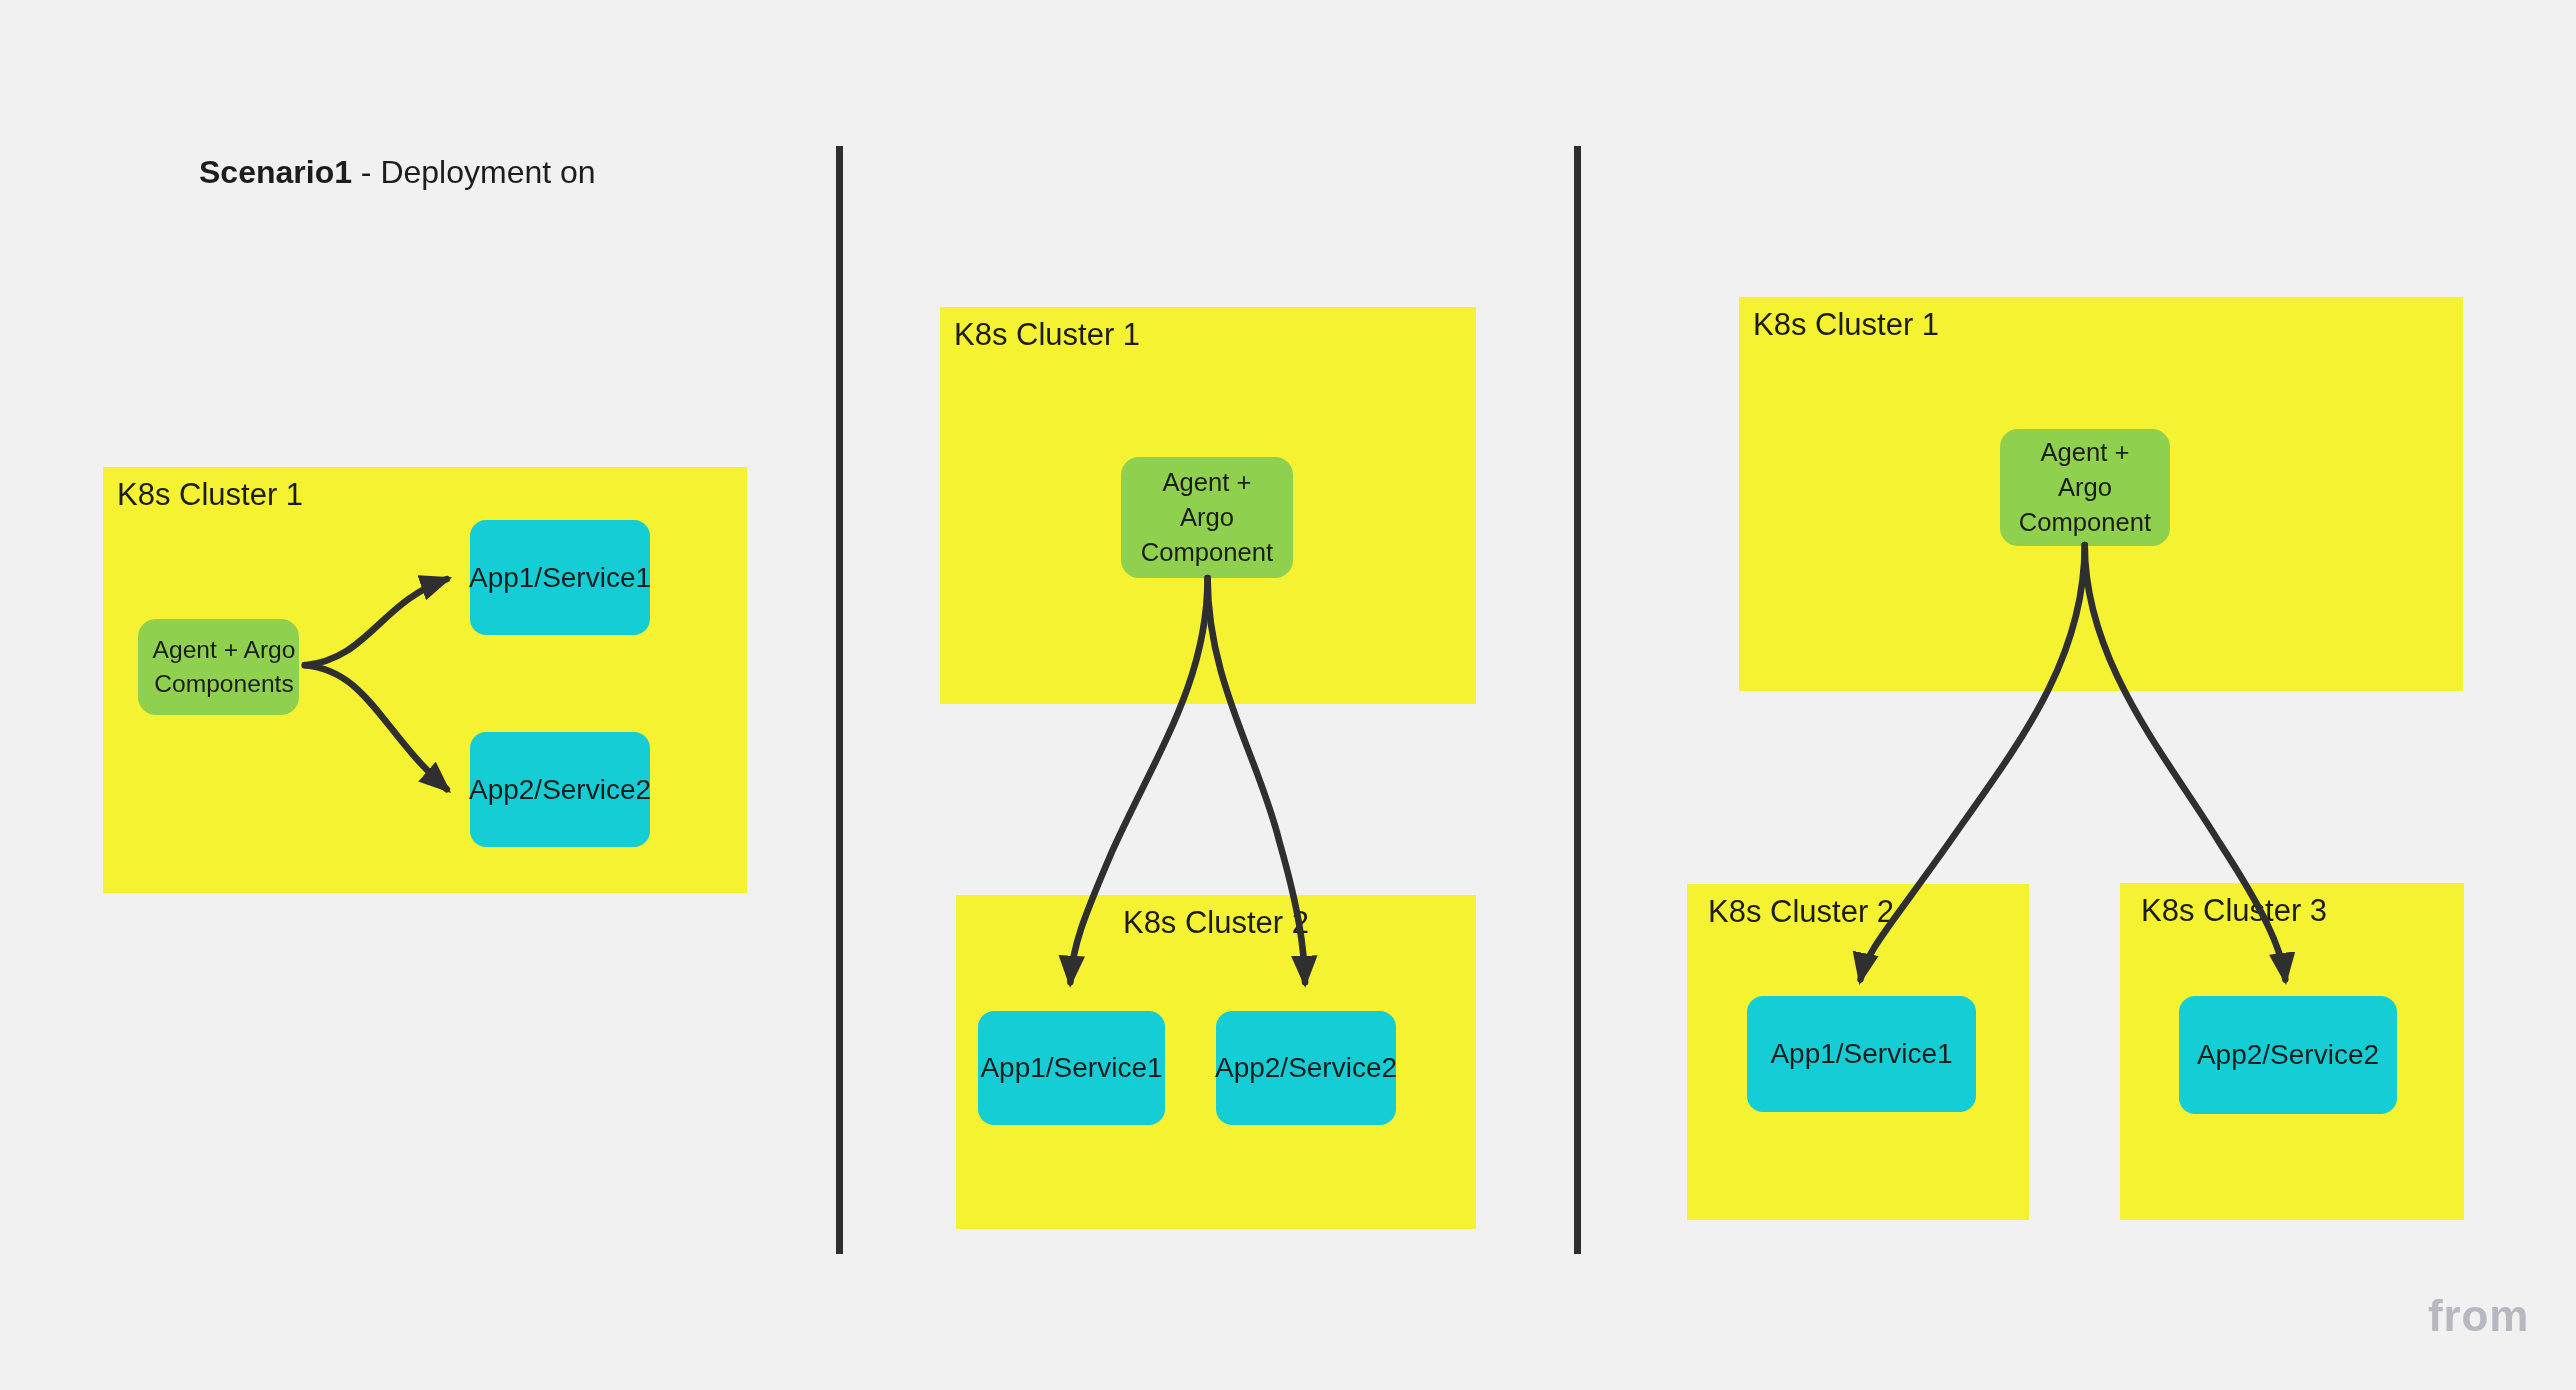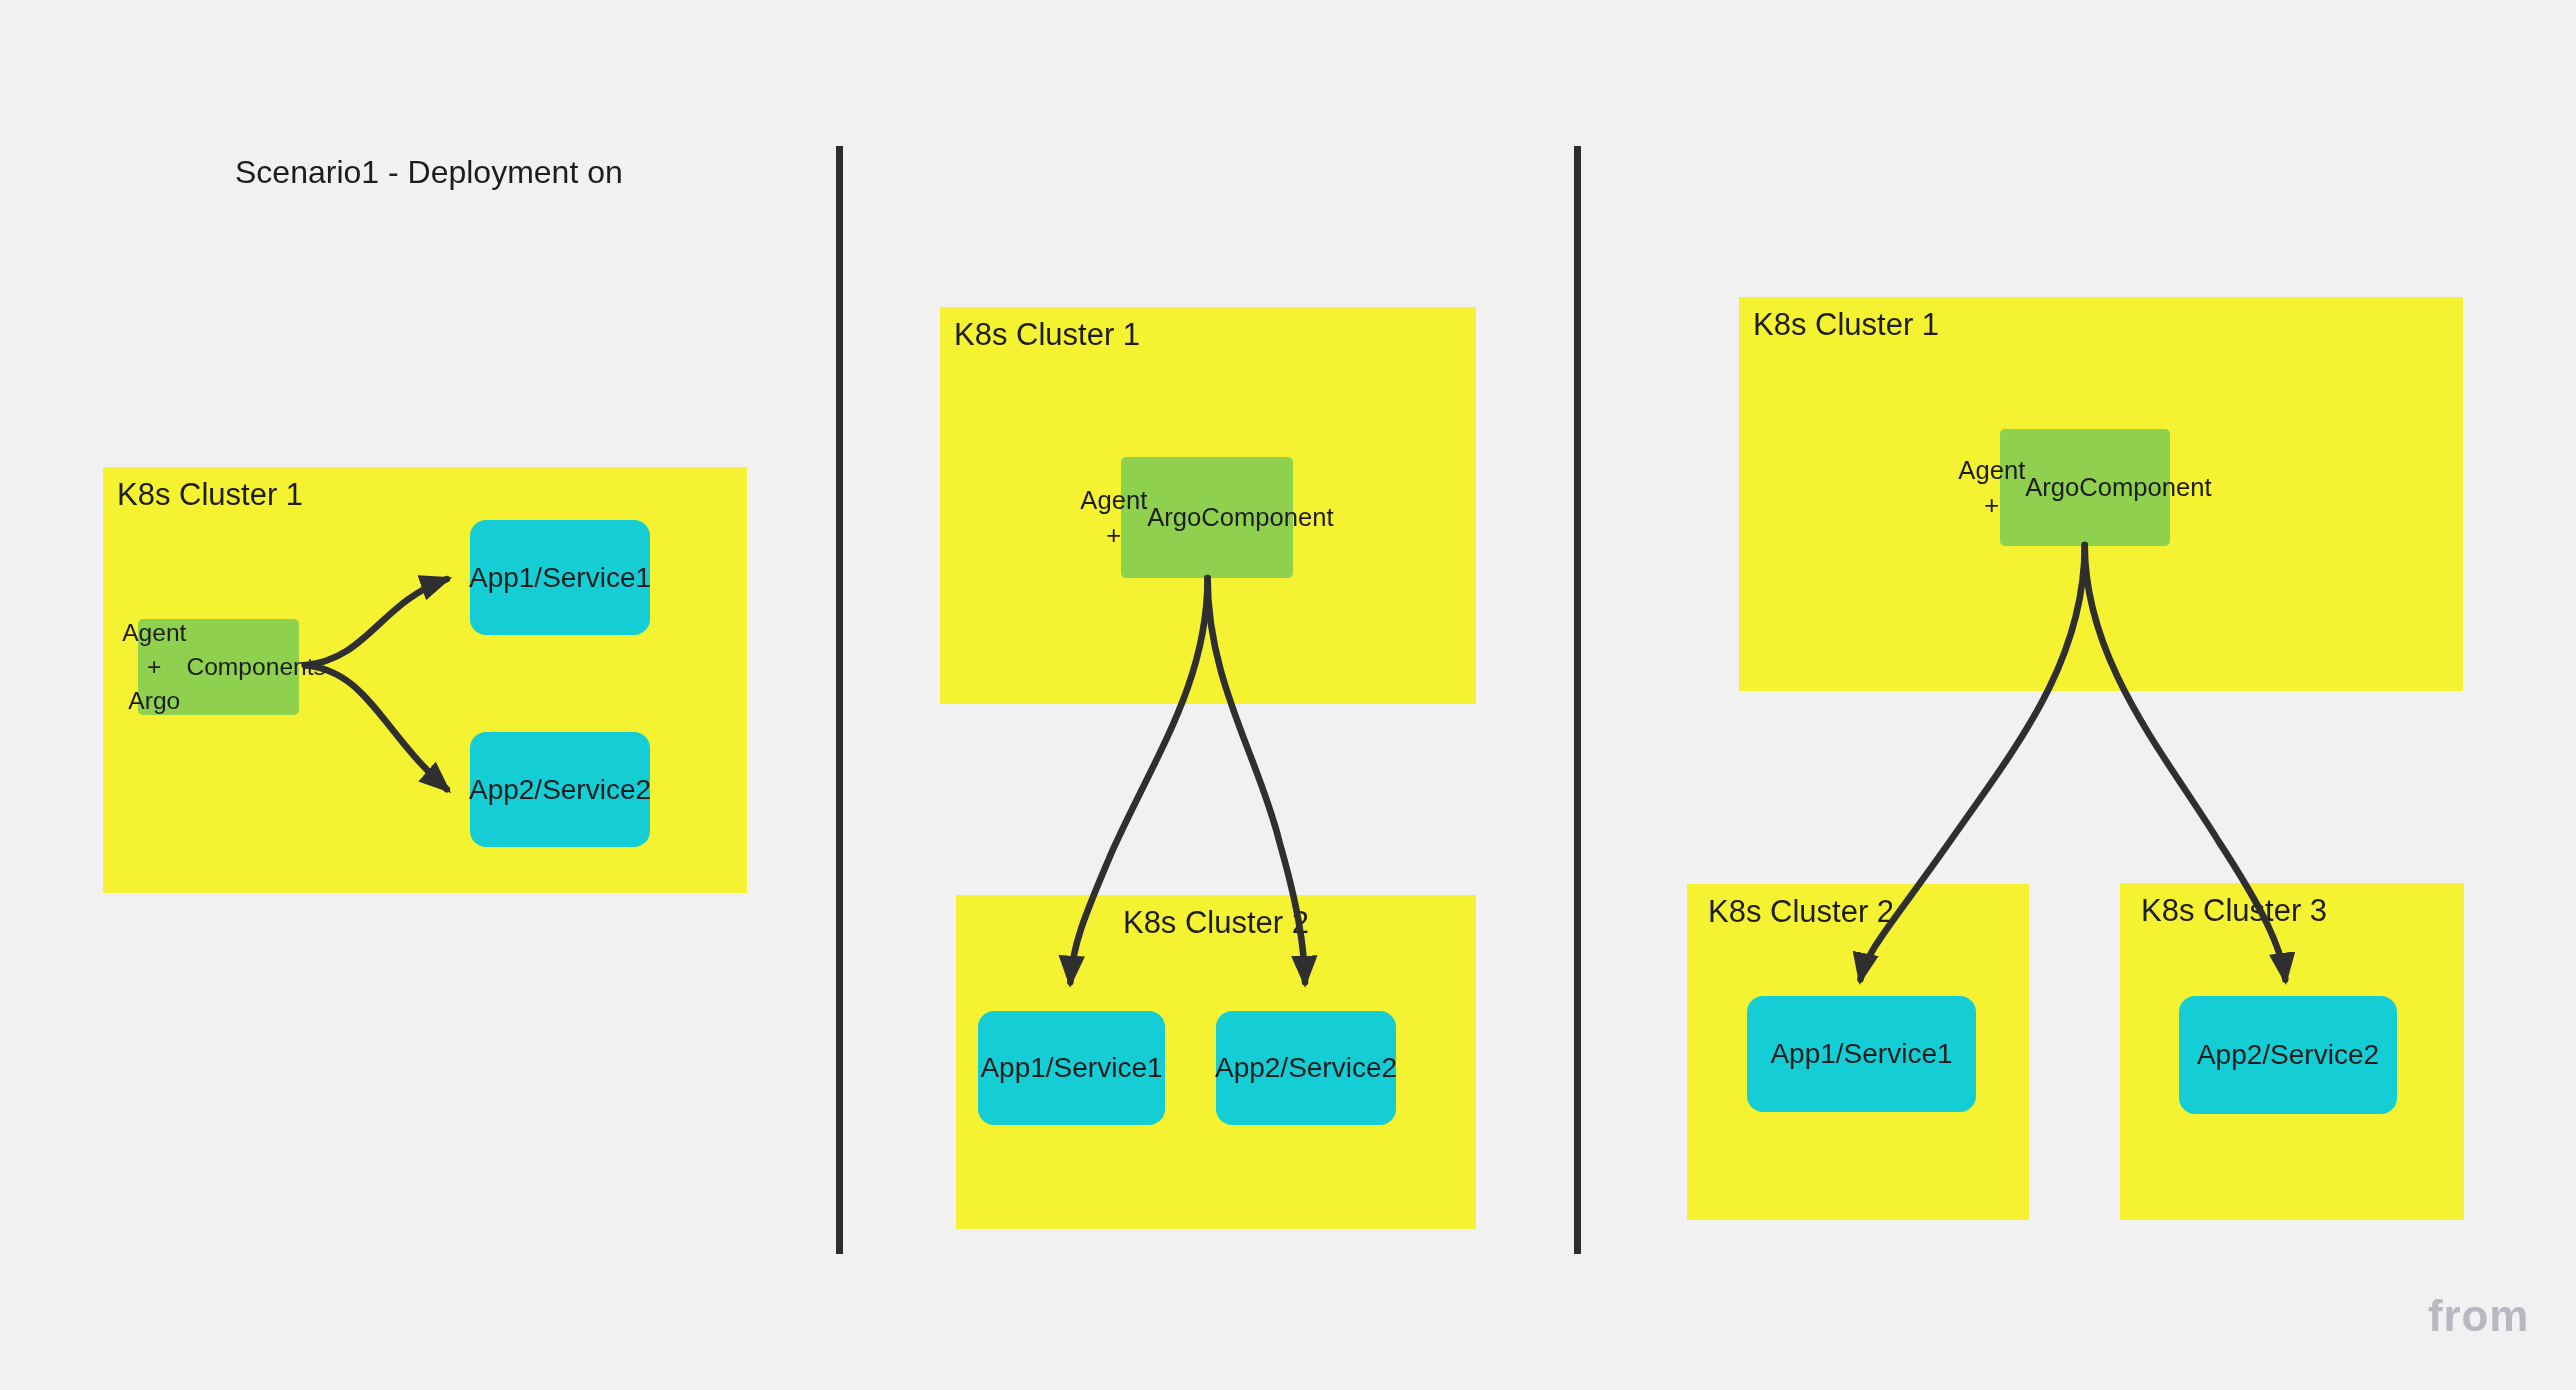--- a/index.html
+++ b/index.html
@@ -13,39 +13,39 @@
     font-family:"Liberation Sans","DejaVu Sans",sans-serif;
     background:var(--bg);
   }
   .board{position:relative;width:2576px;height:1390px;background:var(--bg);overflow:hidden;}
 
   .title{
     position:absolute;
     font-size:32px;line-height:49px;color:var(--text);
     white-space:nowrap;
   }
-  .title b{font-weight:400;margin-left:36px;}
+  .title b{font-weight:700;}
 
   .divider{
     position:absolute;top:146px;width:6.6px;height:1108px;
     background:var(--divider);
   }
 
   .cluster{
     position:absolute;background:var(--yellow);
   }
   .cluster-label{
     position:absolute;left:14px;top:9.5px;
     font-size:31px;color:var(--text);white-space:nowrap;
   }
   .cluster-label.centered{left:0;right:0;text-align:center;}
 
   .agent-box{
-    position:absolute;background:var(--green);border-radius:5px;
-    display:flex;align-items:center;justify-content:center;
+    position:absolute;background:var(--green);border-radius:18px;
+    display:flex;flex-direction:column;align-items:center;justify-content:center;
     font-size:25.6px;line-height:35px;color:var(--text);text-align:center;
   }
   .app-box{
     position:absolute;background:var(--teal);border-radius:16px;
     display:flex;align-items:center;justify-content:center;
     font-size:28px;color:var(--text);text-align:center;white-space:nowrap;
   }
 
   svg.connectors{position:absolute;left:0;top:0;pointer-events:none;}
   svg.connectors path.link{fill:none;stroke:var(--arrow);stroke-width:7;stroke-linecap:round;}

